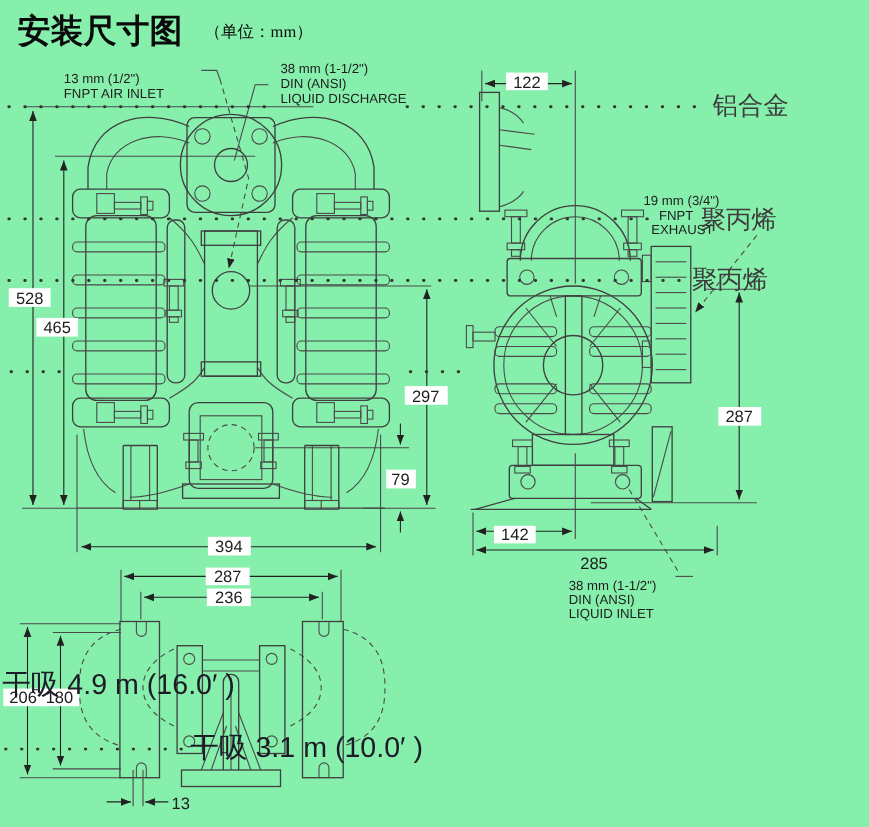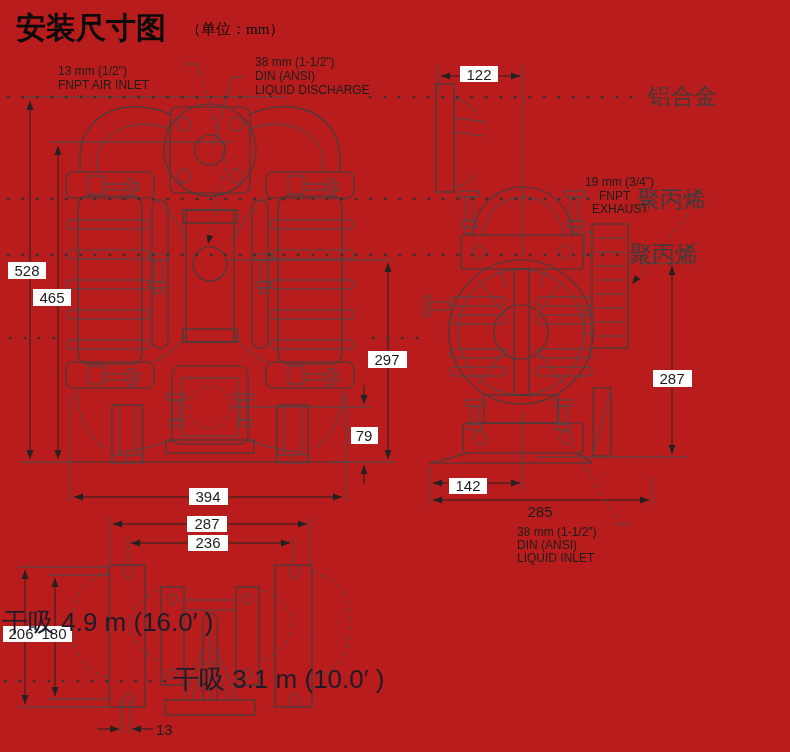--- a/index.html
+++ b/index.html
@@ -1,16 +1,16 @@
 <!DOCTYPE html>
 <html><head>
 <meta charset="utf-8">
 <style>
   html,body{margin:0;padding:0;background:#fff;}
-  .page{position:relative;width:790px;height:752px;background:#b91c1c;overflow:hidden;
+  .page{position:relative;width:790px;height:752px;background:#86efac;overflow:hidden;
         font-family:"Liberation Sans","DejaVu Sans",sans-serif;}
   svg{position:absolute;left:0;top:0;}
   text{fill:#222;}
   .t-title{font-family:"Liberation Serif","DejaVu Serif",serif;font-size:30px;font-weight:600;fill:#0a0a0a;}
   .t-unit{font-family:"Liberation Serif","DejaVu Serif",serif;font-size:15px;fill:#0a0a0a;}
   .t-mat{font-family:"Liberation Serif","DejaVu Serif",serif;font-size:23px;fill:#3c3c3c;}
   .t-dim{font-size:15px;fill:#1d1d1d;}
   .t-call{font-size:12px;fill:#1d1d1d;}
   .t-note{font-size:26px;fill:#1c1c28;}
   .ln{stroke:#3f3f3f;stroke-width:1.2;fill:none;}

